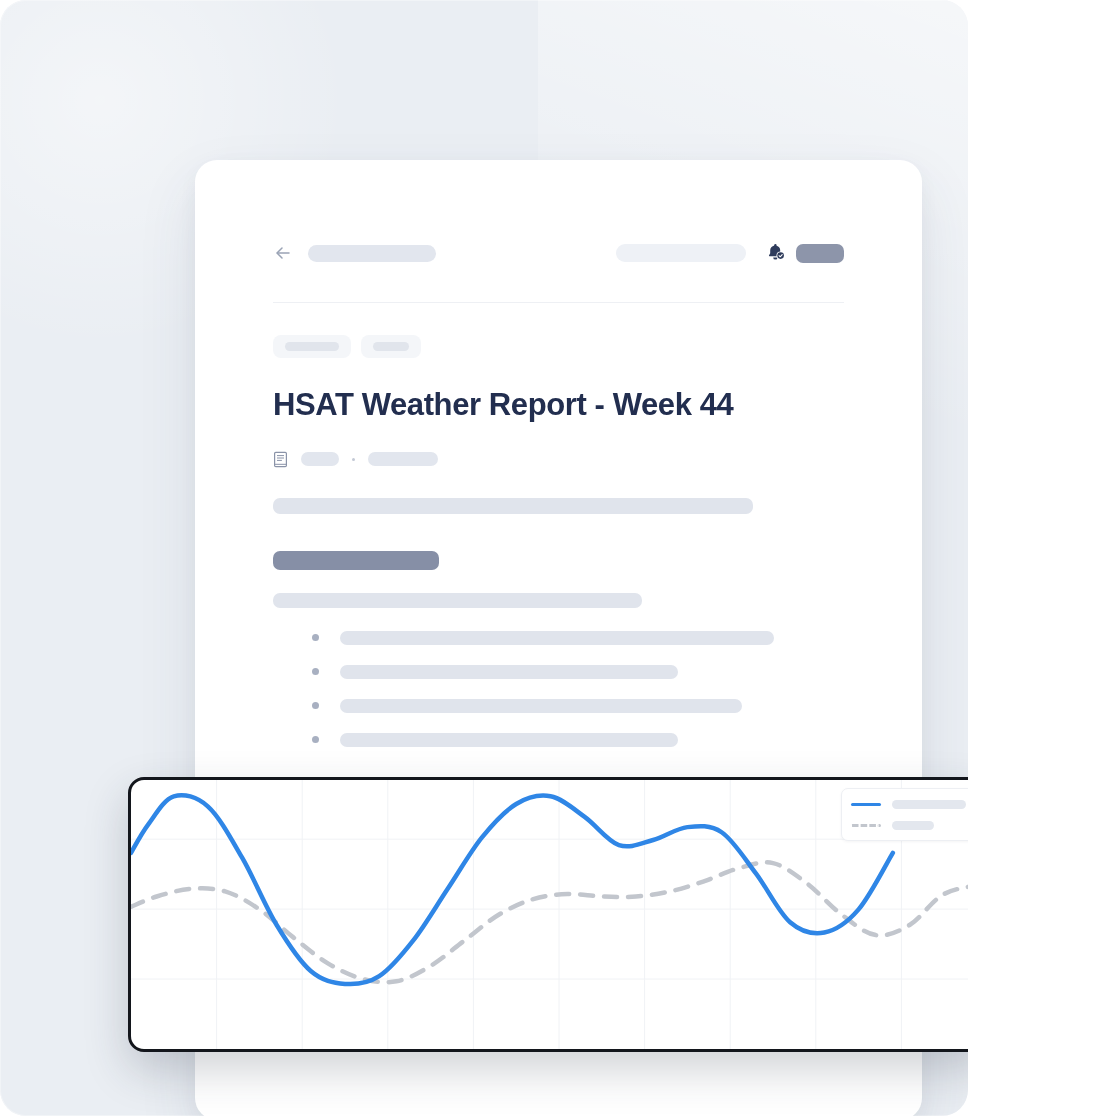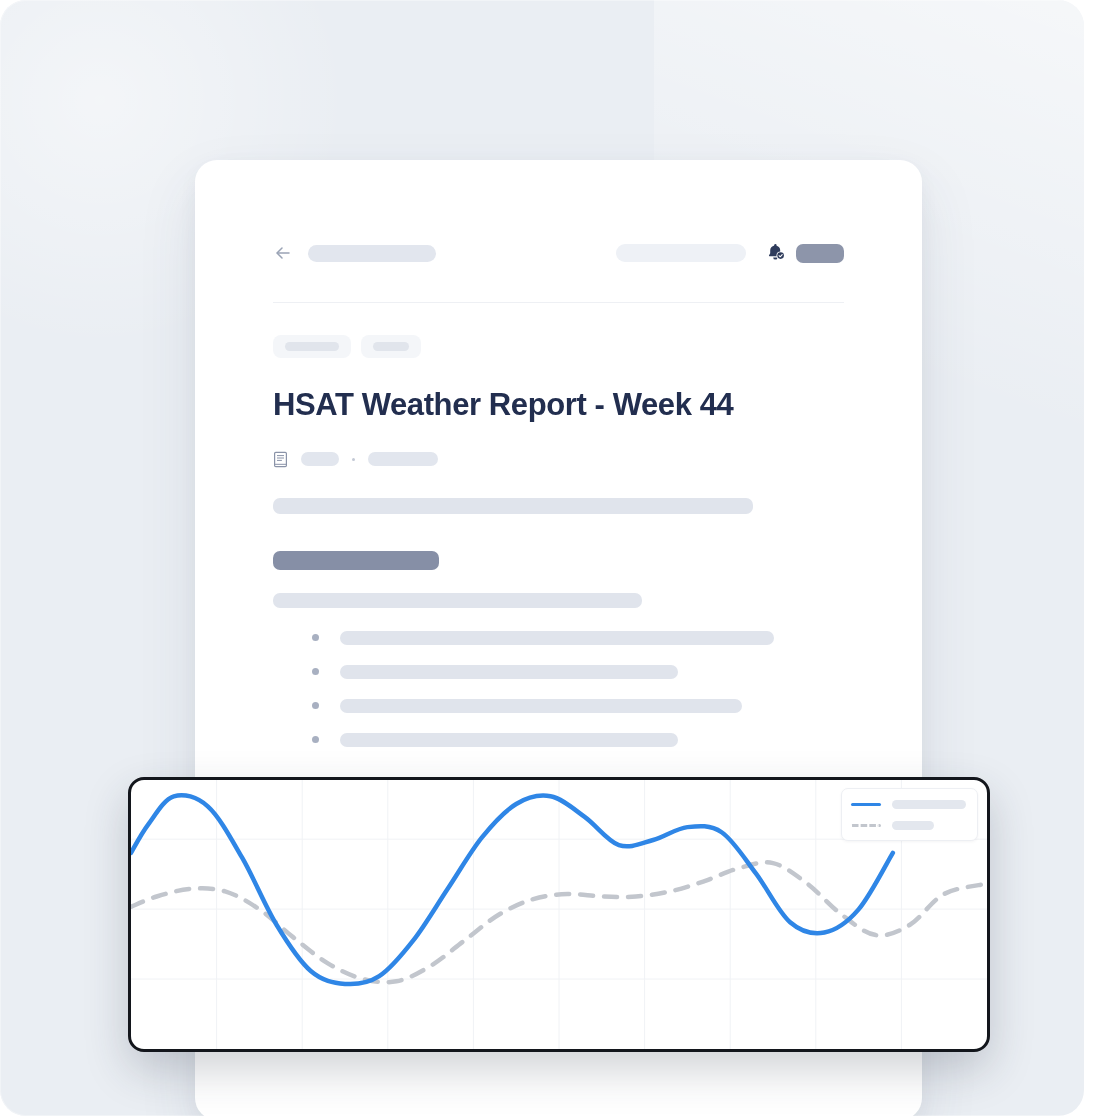--- a/index.html
+++ b/index.html
@@ -7,21 +7,21 @@
   html, body {
     width: 1116px;
     height: 1116px;
     overflow: hidden;
     font-family: "Liberation Sans", sans-serif;
   }
 
   
   #canvas {
     position: relative;
-    width: 1084px;
+    width: 968px;
     height: 1116px;
     background: #eaeef3;
     border-radius: 26px;
     overflow: hidden;
   }
 
   
   .bg-sheen {
     position: absolute;
     top: 0; right: 0;

